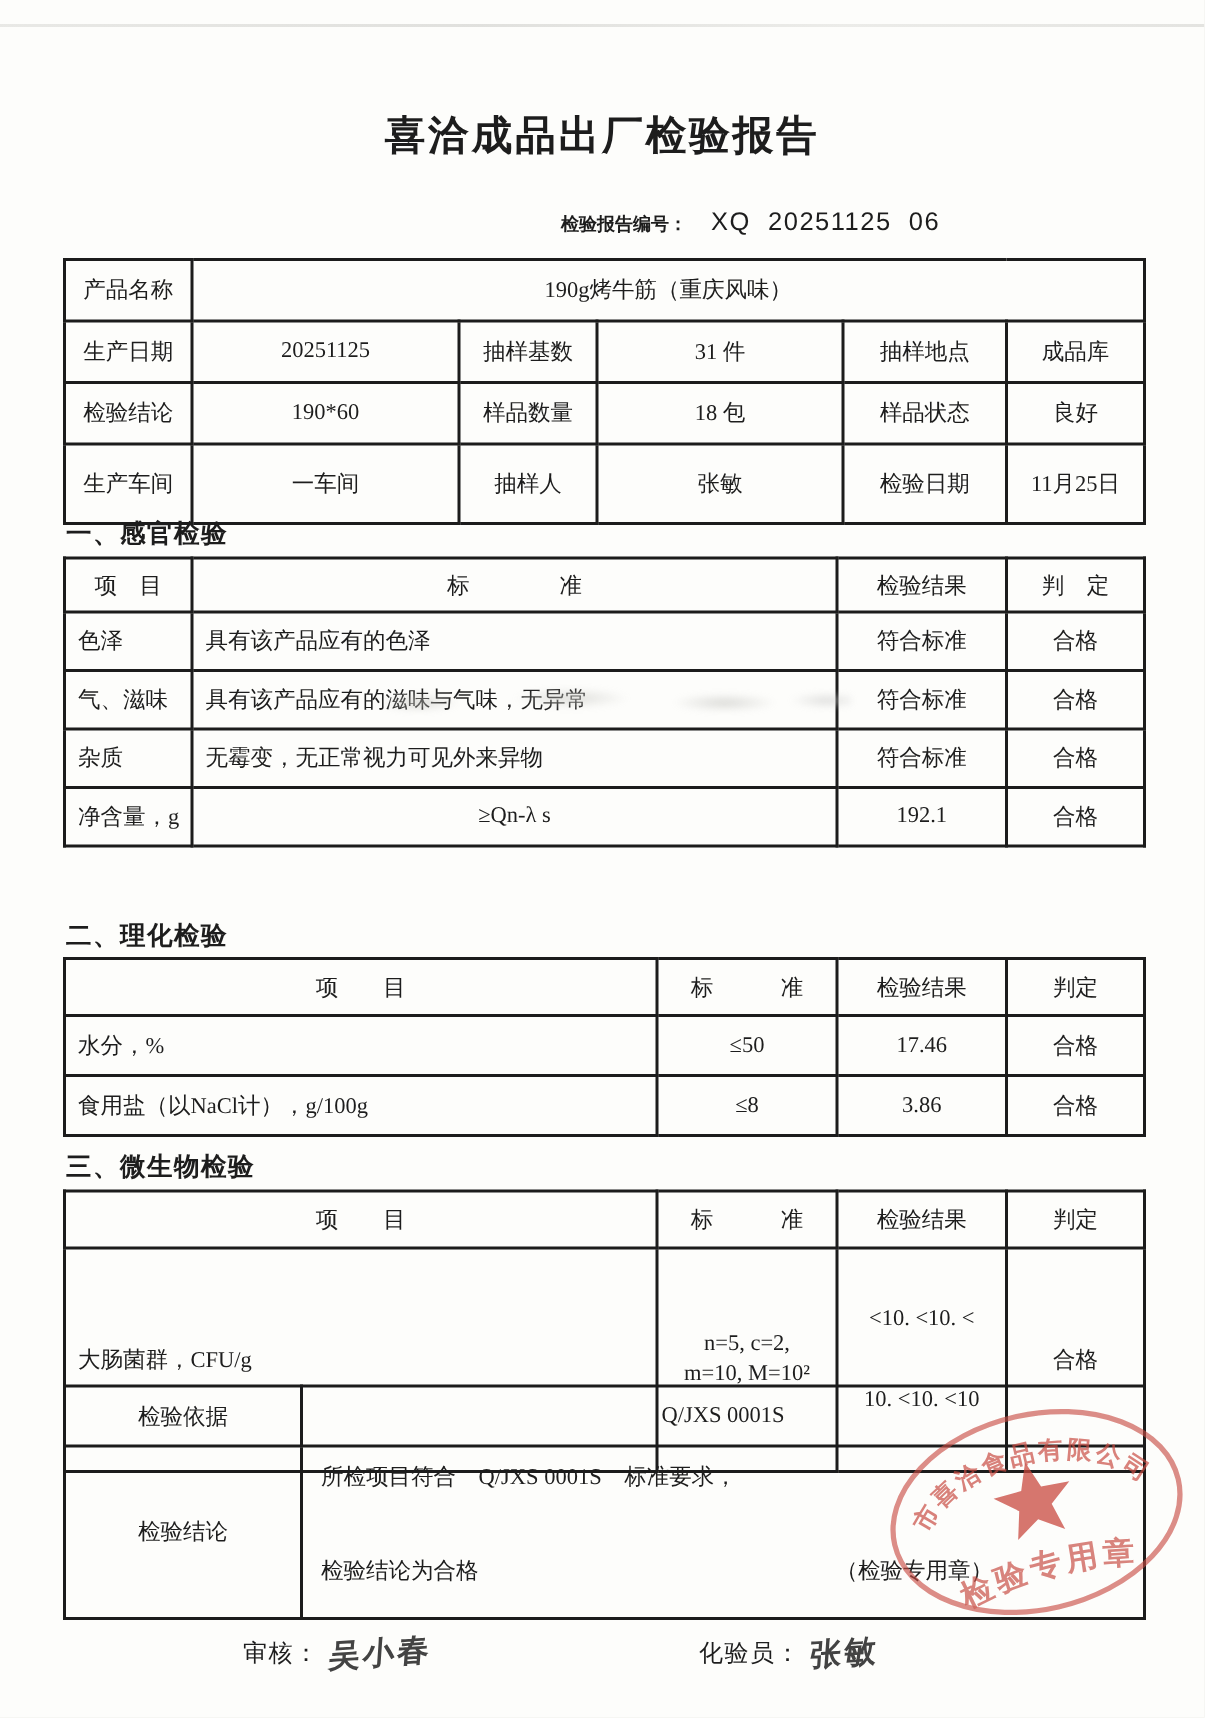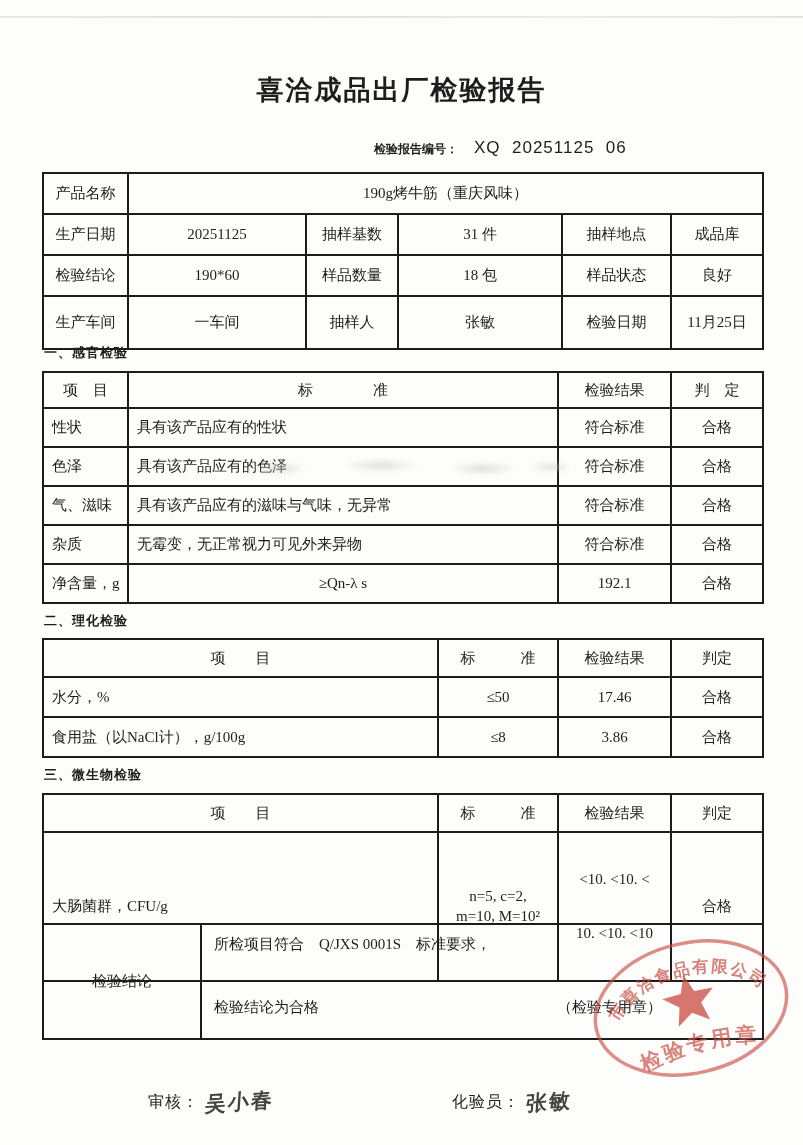--- a/index.html
+++ b/index.html
@@ -50,38 +50,38 @@
   td{
     border:2px solid #1c1c1c;
     padding:2px 4px;
     text-align:center;vertical-align:middle;
     overflow:hidden;
   }
   td.left{text-align:left;padding-left:8px;}
   .section-heading{
     position:absolute;left:44px;
     font-family:"Liberation Sans","DejaVu Sans",sans-serif;
-    font-weight:bold;font-size:13px;letter-spacing:1px;
+    font-weight:bold;font-size:17px;letter-spacing:1px;
     margin:0;
   }
   .std-pre{white-space:pre-wrap;}
   .two-line div{line-height:1.35;}
   .concl-cell{
     text-align:left;vertical-align:top;padding:10px 12px 8px 12px;
   }
   .concl-flex{
     display:flex;flex-direction:column;height:95px;justify-content:space-between;gap:44px;
   }
   .concl-row2{display:flex;justify-content:space-between;padding-right:88px;align-items:center;}
   .concl-row3{margin-left:244px;display:flex;}
   .concl-row3 .issue-val{margin-left:28px;}
   .footer-sign{
     position:absolute;top:1088px;left:0;width:100%;height:46px;font-size:16px;
   }
-  .sign-block{position:absolute;display:flex;align-items:flex-start;}
+  .sign-block{position:absolute;display:flex;align-items:flex-start;margin-left:14px;}
   .sign-audit{left:148px;top:4px;}
   .sign-tester{left:452px;top:4px;}
   .sign-label{font-size:16px;letter-spacing:1px;}
   .handwriting{
     font-family:"DejaVu Serif",serif;
     font-size:21px;font-weight:bold;
     transform:rotate(-4deg) skewX(-8deg);
     margin-left:6px;margin-top:-4px;
     color:#2a2a2a;opacity:.88;letter-spacing:2px;
   }
@@ -159,26 +159,20 @@
         <col style="width:430px">
         <col style="width:113px">
         <col style="width:92px">
     </colgroup>
     <tbody>
         <tr style="height:36px">
       <td>项　目</td>
       <td>标　　　　准</td>
       <td>检验结果</td>
       <td>判　定</td>
-    </tr>
-    <tr style="height:39px">
-      <td class="left">性状</td>
-      <td class="left">具有该产品应有的性状</td>
-      <td>符合标准</td>
-      <td>合格</td>
     </tr>
     <tr style="height:39px">
       <td class="left">色泽</td>
       <td class="left">具有该产品应有的色泽</td>
       <td>符合标准</td>
       <td>合格</td>
     </tr>
     <tr style="height:39px">
       <td class="left">气、滋味</td>
       <td class="left">具有该产品应有的滋味与气味，无异常</td>
@@ -263,20 +257,24 @@
     </tr>
   </tbody>
     </table>
 
   <table style="top:923px;">
     <colgroup>
       <col style="width:158px">
         <col style="width:562px">
     </colgroup>
     <tbody>
+        <tr style="height:40px">
+      <td>检验依据</td>
+      <td>Q/JXS 0001S</td>
+    </tr>
     <tr style="height:115px">
       <td>检验结论</td>
       <td class="concl-cell">
         <div class="concl-flex">
           <div class="std-pre">所检项目符合    Q/JXS 0001S    标准要求，</div>
           <div class="concl-row2">
             <span>检验结论为合格</span>
             <span>（检验专用章）</span>
           </div>
           <div class="concl-row3">

